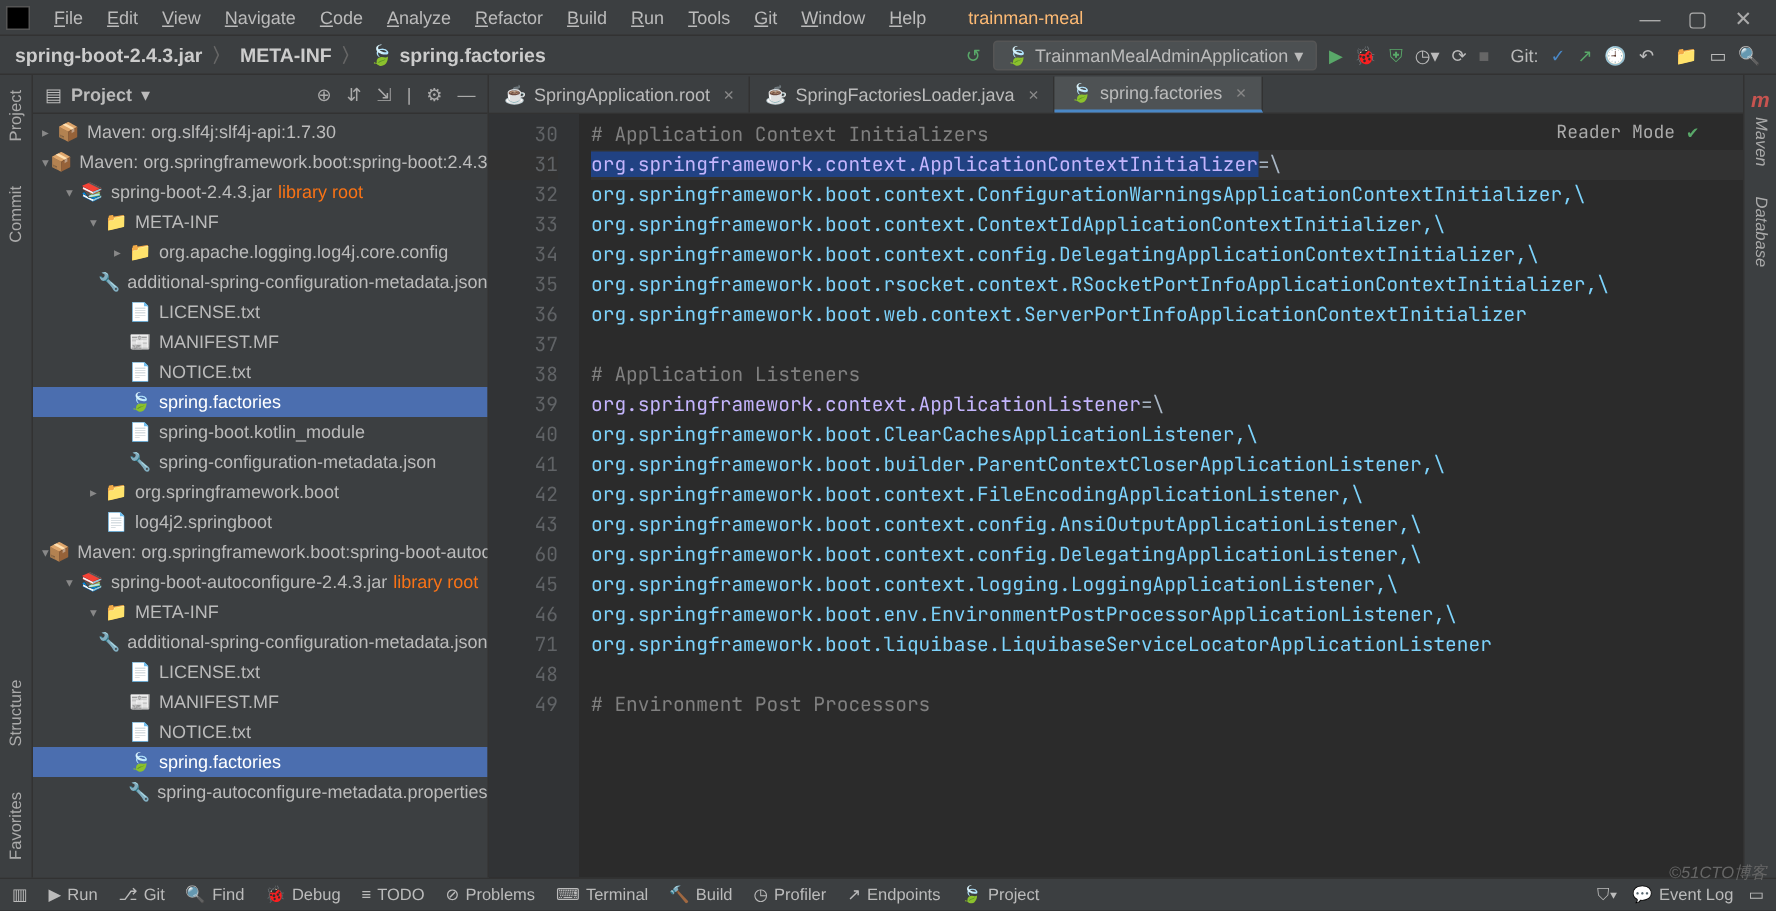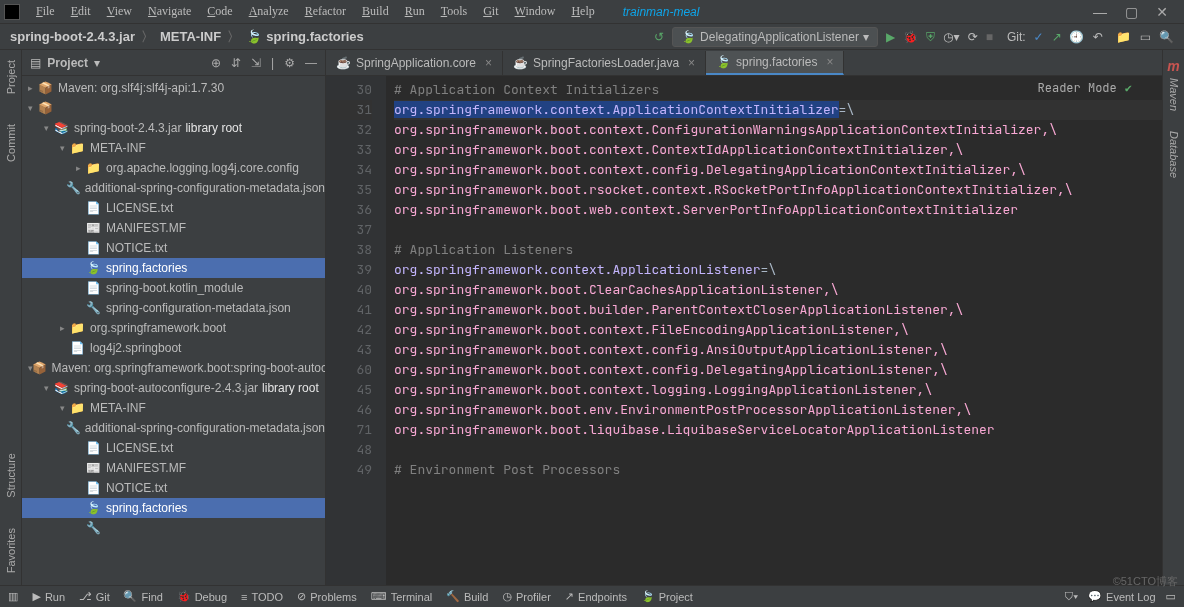--- a/index.html
+++ b/index.html
@@ -1,21 +1,21 @@
 <!DOCTYPE html>
 <html><head>
 <meta charset="utf-8">
 <style>
 * { margin:0; padding:0; box-sizing:border-box; }
 body { font-family:"Segoe UI",Arial,sans-serif; font-size:12px; background:#3c3f41; color:#bbb; width:1184px; height:607px; overflow:hidden; position:relative; }
 .menubar { height:24px; display:flex; align-items:center; background:#3c3f41; border-bottom:1px solid #323232; padding:0 4px; }
 .menubar .menu-logo { width:16px; height:16px; background:#000; border:1px solid #555; margin-right:8px; }
-.menubar .menu-item { padding:0 8px; cursor:pointer;font-family:Liberation Serif, serif; }
+.menubar .menu-item { padding:0 8px; cursor:pointer; }
 .menubar .menu-item u { text-decoration:underline; }
-.menubar .proj-name { margin-left:20px; color:#0ea5e9;font-style:italic; }
+.menubar .proj-name { margin-left:20px; color:#fdba74; }
 .win-controls { margin-left:auto; display:flex; gap:18px; padding-right:12px; color:#aaa; font-size:14px; }
 .navbar { height:26px; display:flex; align-items:center; background:#3c3f41; border-bottom:1px solid #323232; padding:0 10px; gap:6px; }
 .breadcrumb { display:flex; align-items:center; gap:4px; font-weight:bold; font-size:13px; color:#ccc; }
 .breadcrumb .sep { color:#666; margin:0 2px; }
 .toolbar-right { margin-left:auto; display:flex; align-items:center; gap:8px; }
 .run-config { background:#4c5052; border:1px solid #555; padding:2px 8px; border-radius:3px; display:flex; align-items:center; gap:4px; }
 .main { display:flex; height:calc(100% - 24px - 26px - 22px); }
 .left-gutter { width:22px; background:#3c3f41; border-right:1px solid #323232; display:flex; flex-direction:column; align-items:center; padding-top:10px; gap:30px; }
 .left-gutter .vlabel { writing-mode:vertical-rl; transform:rotate(180deg); font-size:11px; color:#aaa; cursor:pointer; }
 .right-gutter { width:22px; background:#3c3f41; border-left:1px solid #323232; display:flex; flex-direction:column; align-items:center; padding-top:8px; }
@@ -24,41 +24,41 @@
 .panel-header { height:26px; display:flex; align-items:center; padding:0 8px; border-bottom:1px solid #323232; gap:6px; }
 .panel-header .title { font-weight:bold; }
 .panel-header .spacer { flex:1; }
 .panel-icons { display:flex; gap:10px; color:#aaa; }
 .tree { flex:1; overflow:hidden; font-size:12px; padding-top:2px; }
 .tree-row { height:20px; display:flex; align-items:center; white-space:nowrap; padding-left:6px; cursor:pointer; }
 .tree-row.sel { background:#4b6eaf; color:#fff; }
 .tree-row .indent { display:inline-block; }
 .tree-row .arrow { width:10px; color:#888; font-size:9px; }
 .tree-row .ficon { width:16px; text-align:center; margin-right:4px; }
-.tree-row .lib { color:#e5e5e5; margin-left:4px; }
+.tree-row .lib { color:#f97316; margin-left:4px; }
 .editor { flex:1; background:#2b2b2b; display:flex; flex-direction:column; position:relative; }
 .tabs { height:26px; display:flex; align-items:end; background:#3c3f41; border-bottom:1px solid #323232; }
 .tab { height:24px; padding:0 10px; display:flex; align-items:center; gap:5px; background:#3c3f41; border-right:1px solid #323232; cursor:pointer; font-size:12px; }
 .tab.active { background:#4e5254; border-bottom:2px solid #4a88c7; }
 .tab .close { color:#888; margin-left:4px; }
 .editor-body { flex:1; display:flex; overflow:hidden; font-family:"JetBrains Mono","Consolas",monospace; font-size:13px; position:relative; }
 .gutter { width:60px; background:#313335; text-align:right; padding:4px 14px 0 0; color:#606366; line-height:20px; }
 .code { flex:1; padding:4px 0 0 8px; line-height:20px; color:#a9b7c6; white-space:pre; overflow:hidden; }
 .code .cmt { color:#808080; }
 .code .key { color:#c4b5fd; }
-.code .val { color:#f9a8d4; }
+.code .val { color:#7dd3fc; }
 .code .selline { background:#323232; display:inline-block; width:100%; }
 .code .hl { background:#214283; }
 .reader-mode { position:absolute; top:4px; right:30px; color:#aaa; font-size:12px; display:flex; align-items:center; gap:8px; }
 .statusbar { height:22px; background:#3c3f41; border-top:1px solid #323232; display:flex; align-items:center; padding:0 8px; gap:14px; font-size:11px; }
 .statusbar .sbtn { display:flex; align-items:center; gap:4px; cursor:pointer; }
 .statusbar .right { margin-left:auto; display:flex; align-items:center; gap:10px; }
 .green { color:#59a869; }
 .blue { color:#4a88c7; }
-.watermark { position:absolute; bottom:18px; right:6px; color:#666; font-size:11px; }
+.watermark { position:absolute; bottom:18px; right:6px; color:#666; font-size:11px;font-style:italic; }
 </style>
 </head>
 <body>
 
 <div class="menubar">
   <div class="menu-logo"></div>
   <div id="menu-items" style="display: flex;">
       <span class="menu-item"><u>F</u>ile</span>
       <span class="menu-item"><u>E</u>dit</span>
       <span class="menu-item"><u>V</u>iew</span>
@@ -87,21 +87,21 @@
     <span class="sep">〉</span>
     <span>META-INF</span>
     <span class="sep">〉</span>
     <span class="green">🍃</span>
     <span>spring.factories</span>
   </div>
   <div class="toolbar-right">
     <span class="green">↺</span>
     <div class="run-config">
       <span class="green">🍃</span>
-      <span>DelegatingApplicationListener</span>
+      <span>TrainmanMealAdminApplication</span>
       <span>▾</span>
     </div>
     <span class="green">▶</span>
     <span class="green">🐞</span>
     <span class="green">⛨</span>
     <span>◷▾</span>
     <span>⟳</span>
     <span style="color:#666">■</span>
     <span style="margin-left:6px">Git:</span>
     <span class="blue">✓</span>
@@ -142,20 +142,21 @@
         <div class="tree-row">
           <span class="indent" style="width:0px"></span>
           <span class="arrow">▸</span>
           <span class="ficon">📦</span>
           <span>Maven: org.slf4j:slf4j-api:1.7.30</span>
         </div>
         <div class="tree-row">
           <span class="indent" style="width:0px"></span>
           <span class="arrow">▾</span>
           <span class="ficon">📦</span>
+          <span>Maven: org.springframework.boot:spring-boot:2.4.3</span>
         </div>
         <div class="tree-row">
           <span class="indent" style="width:16px"></span>
           <span class="arrow">▾</span>
           <span class="ficon">📚</span>
           <span>spring-boot-2.4.3.jar</span>
           <span class="lib">library root</span>
         </div>
         <div class="tree-row">
           <span class="indent" style="width:32px"></span>
@@ -269,29 +270,30 @@
         <div class="tree-row sel">
           <span class="indent" style="width:48px"></span>
           <span class="arrow"></span>
           <span class="ficon">🍃</span>
           <span>spring.factories</span>
         </div>
         <div class="tree-row">
           <span class="indent" style="width:48px"></span>
           <span class="arrow"></span>
           <span class="ficon">🔧</span>
+          <span>spring-autoconfigure-metadata.properties</span>
         </div>
       </div>
   </div>
 
   <div class="editor">
     <div class="tabs" id="tabs">
         <div class="tab">
           <span>☕</span>
-          <span>SpringApplication.core</span>
+          <span>SpringApplication.root</span>
           <span class="close">×</span>
         </div>
         <div class="tab">
           <span>☕</span>
           <span>SpringFactoriesLoader.java</span>
           <span class="close">×</span>
         </div>
         <div class="tab active">
           <span>🍃</span>
           <span>spring.factories</span>

